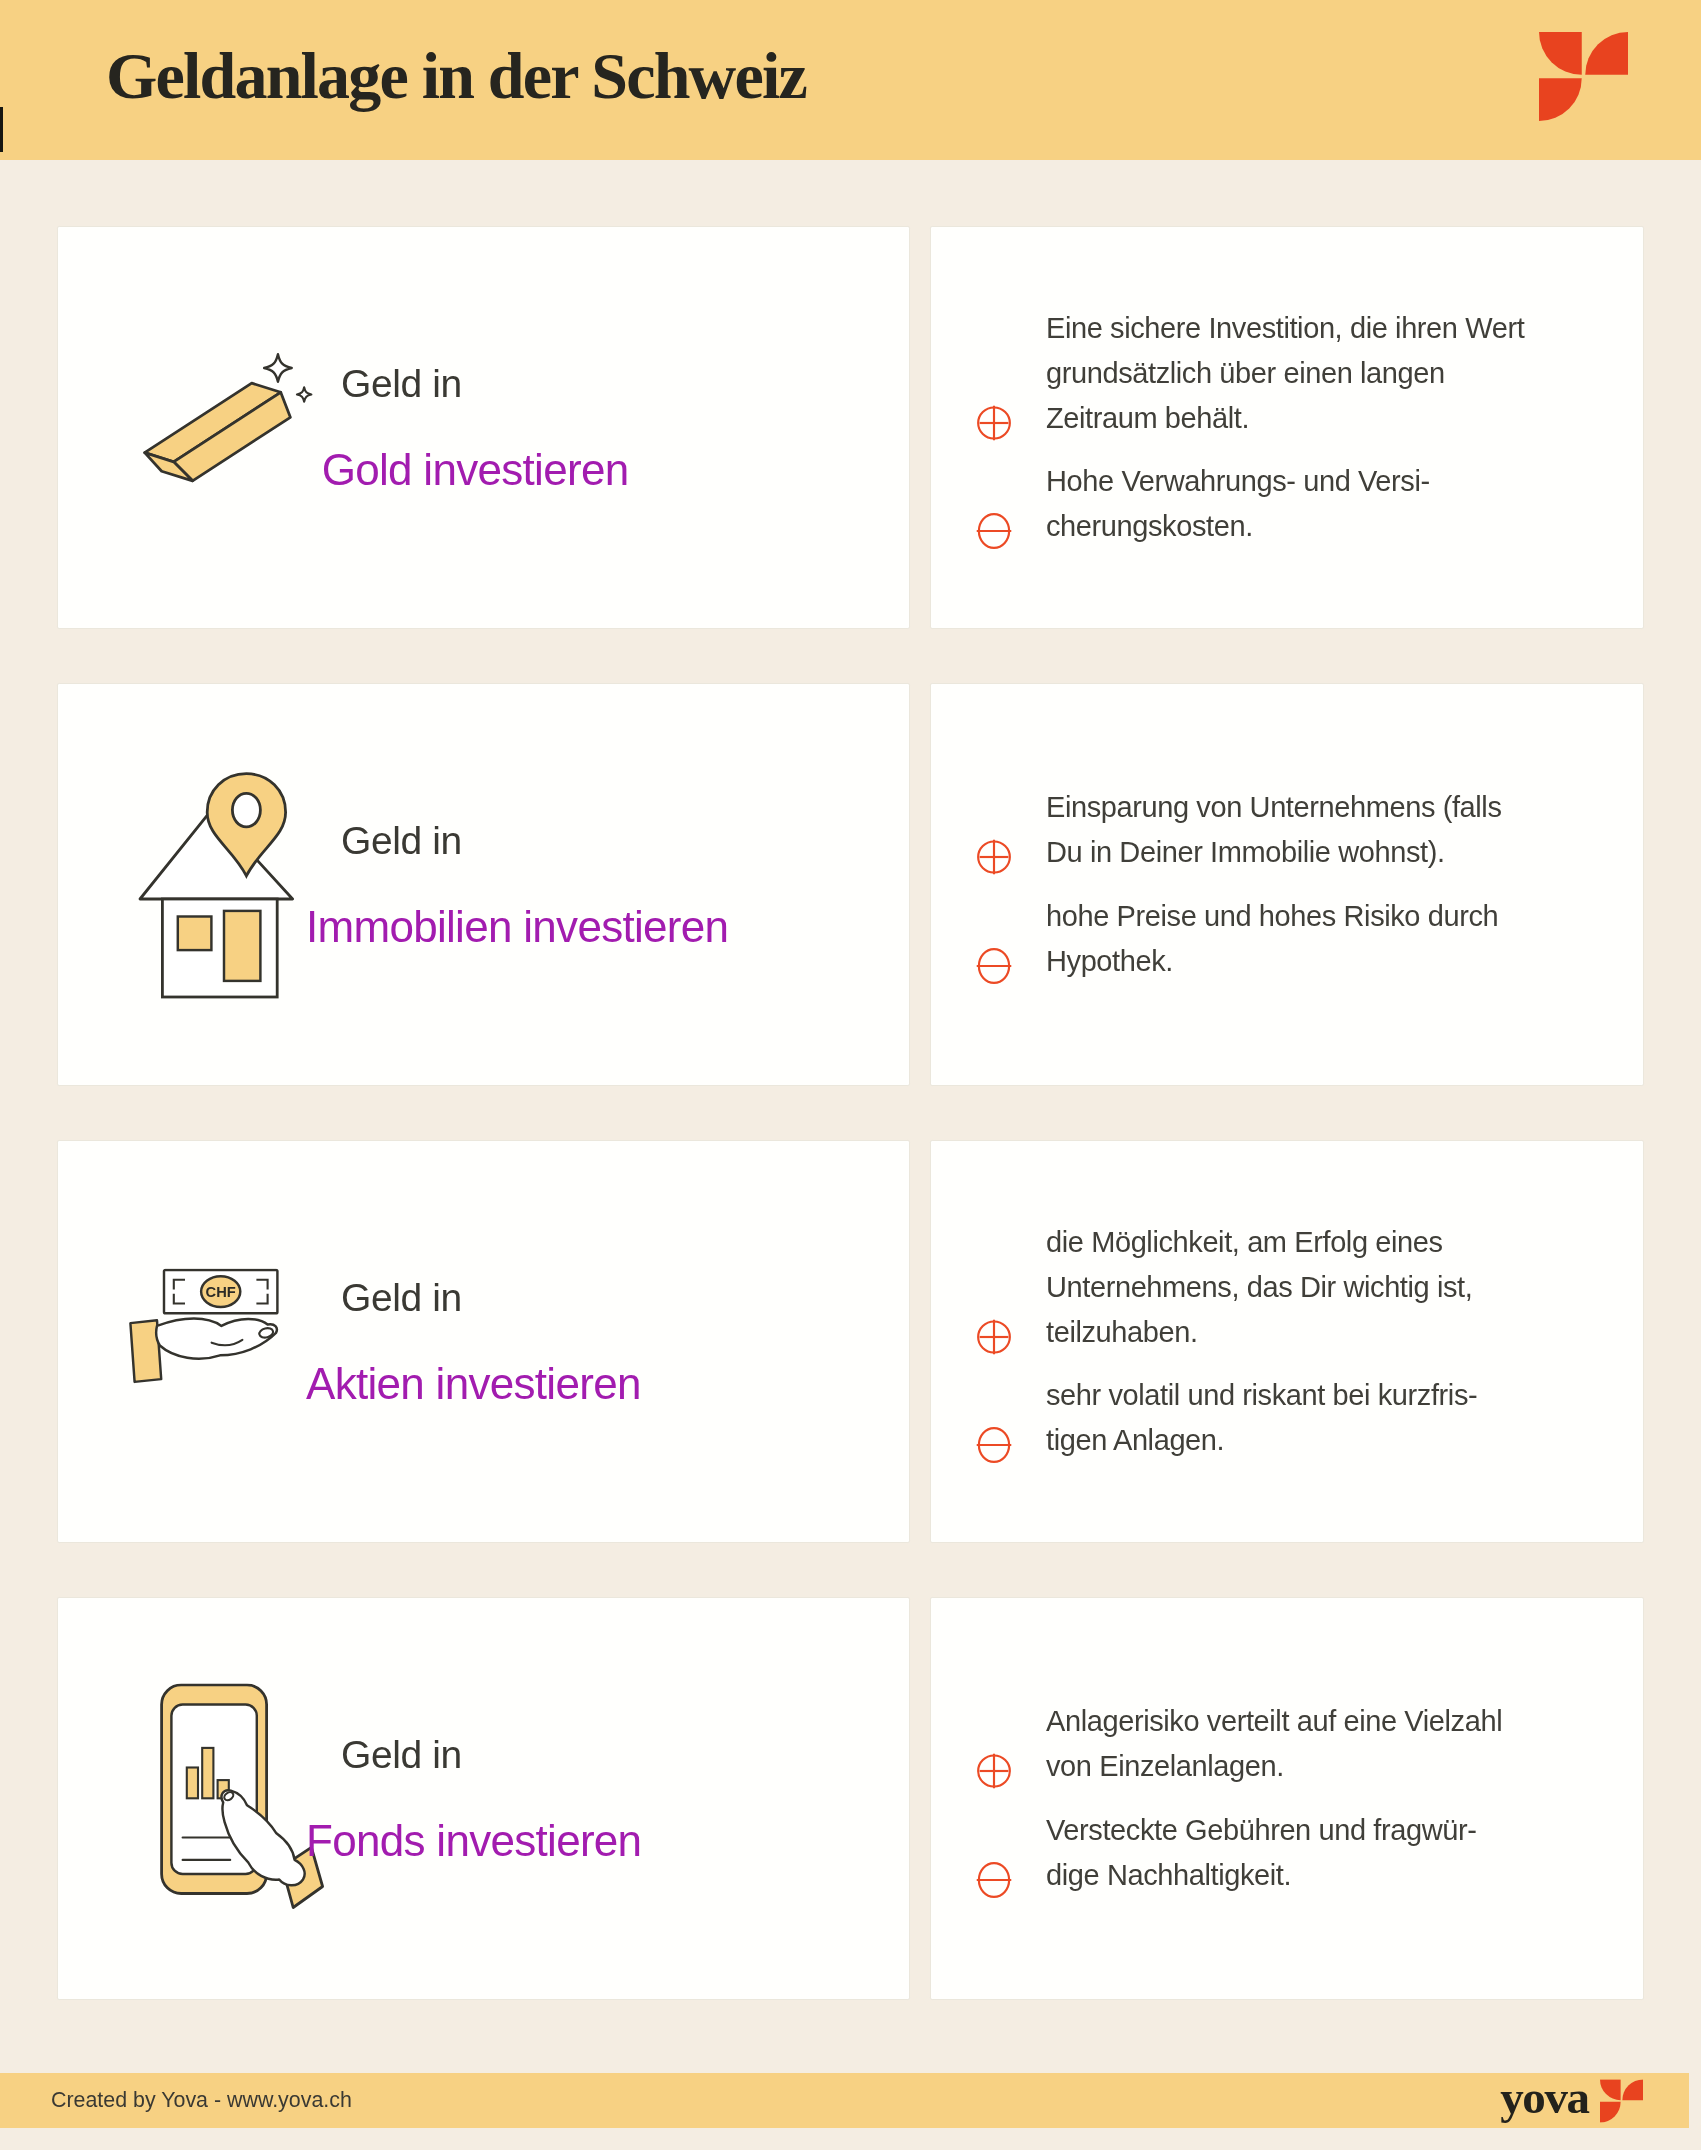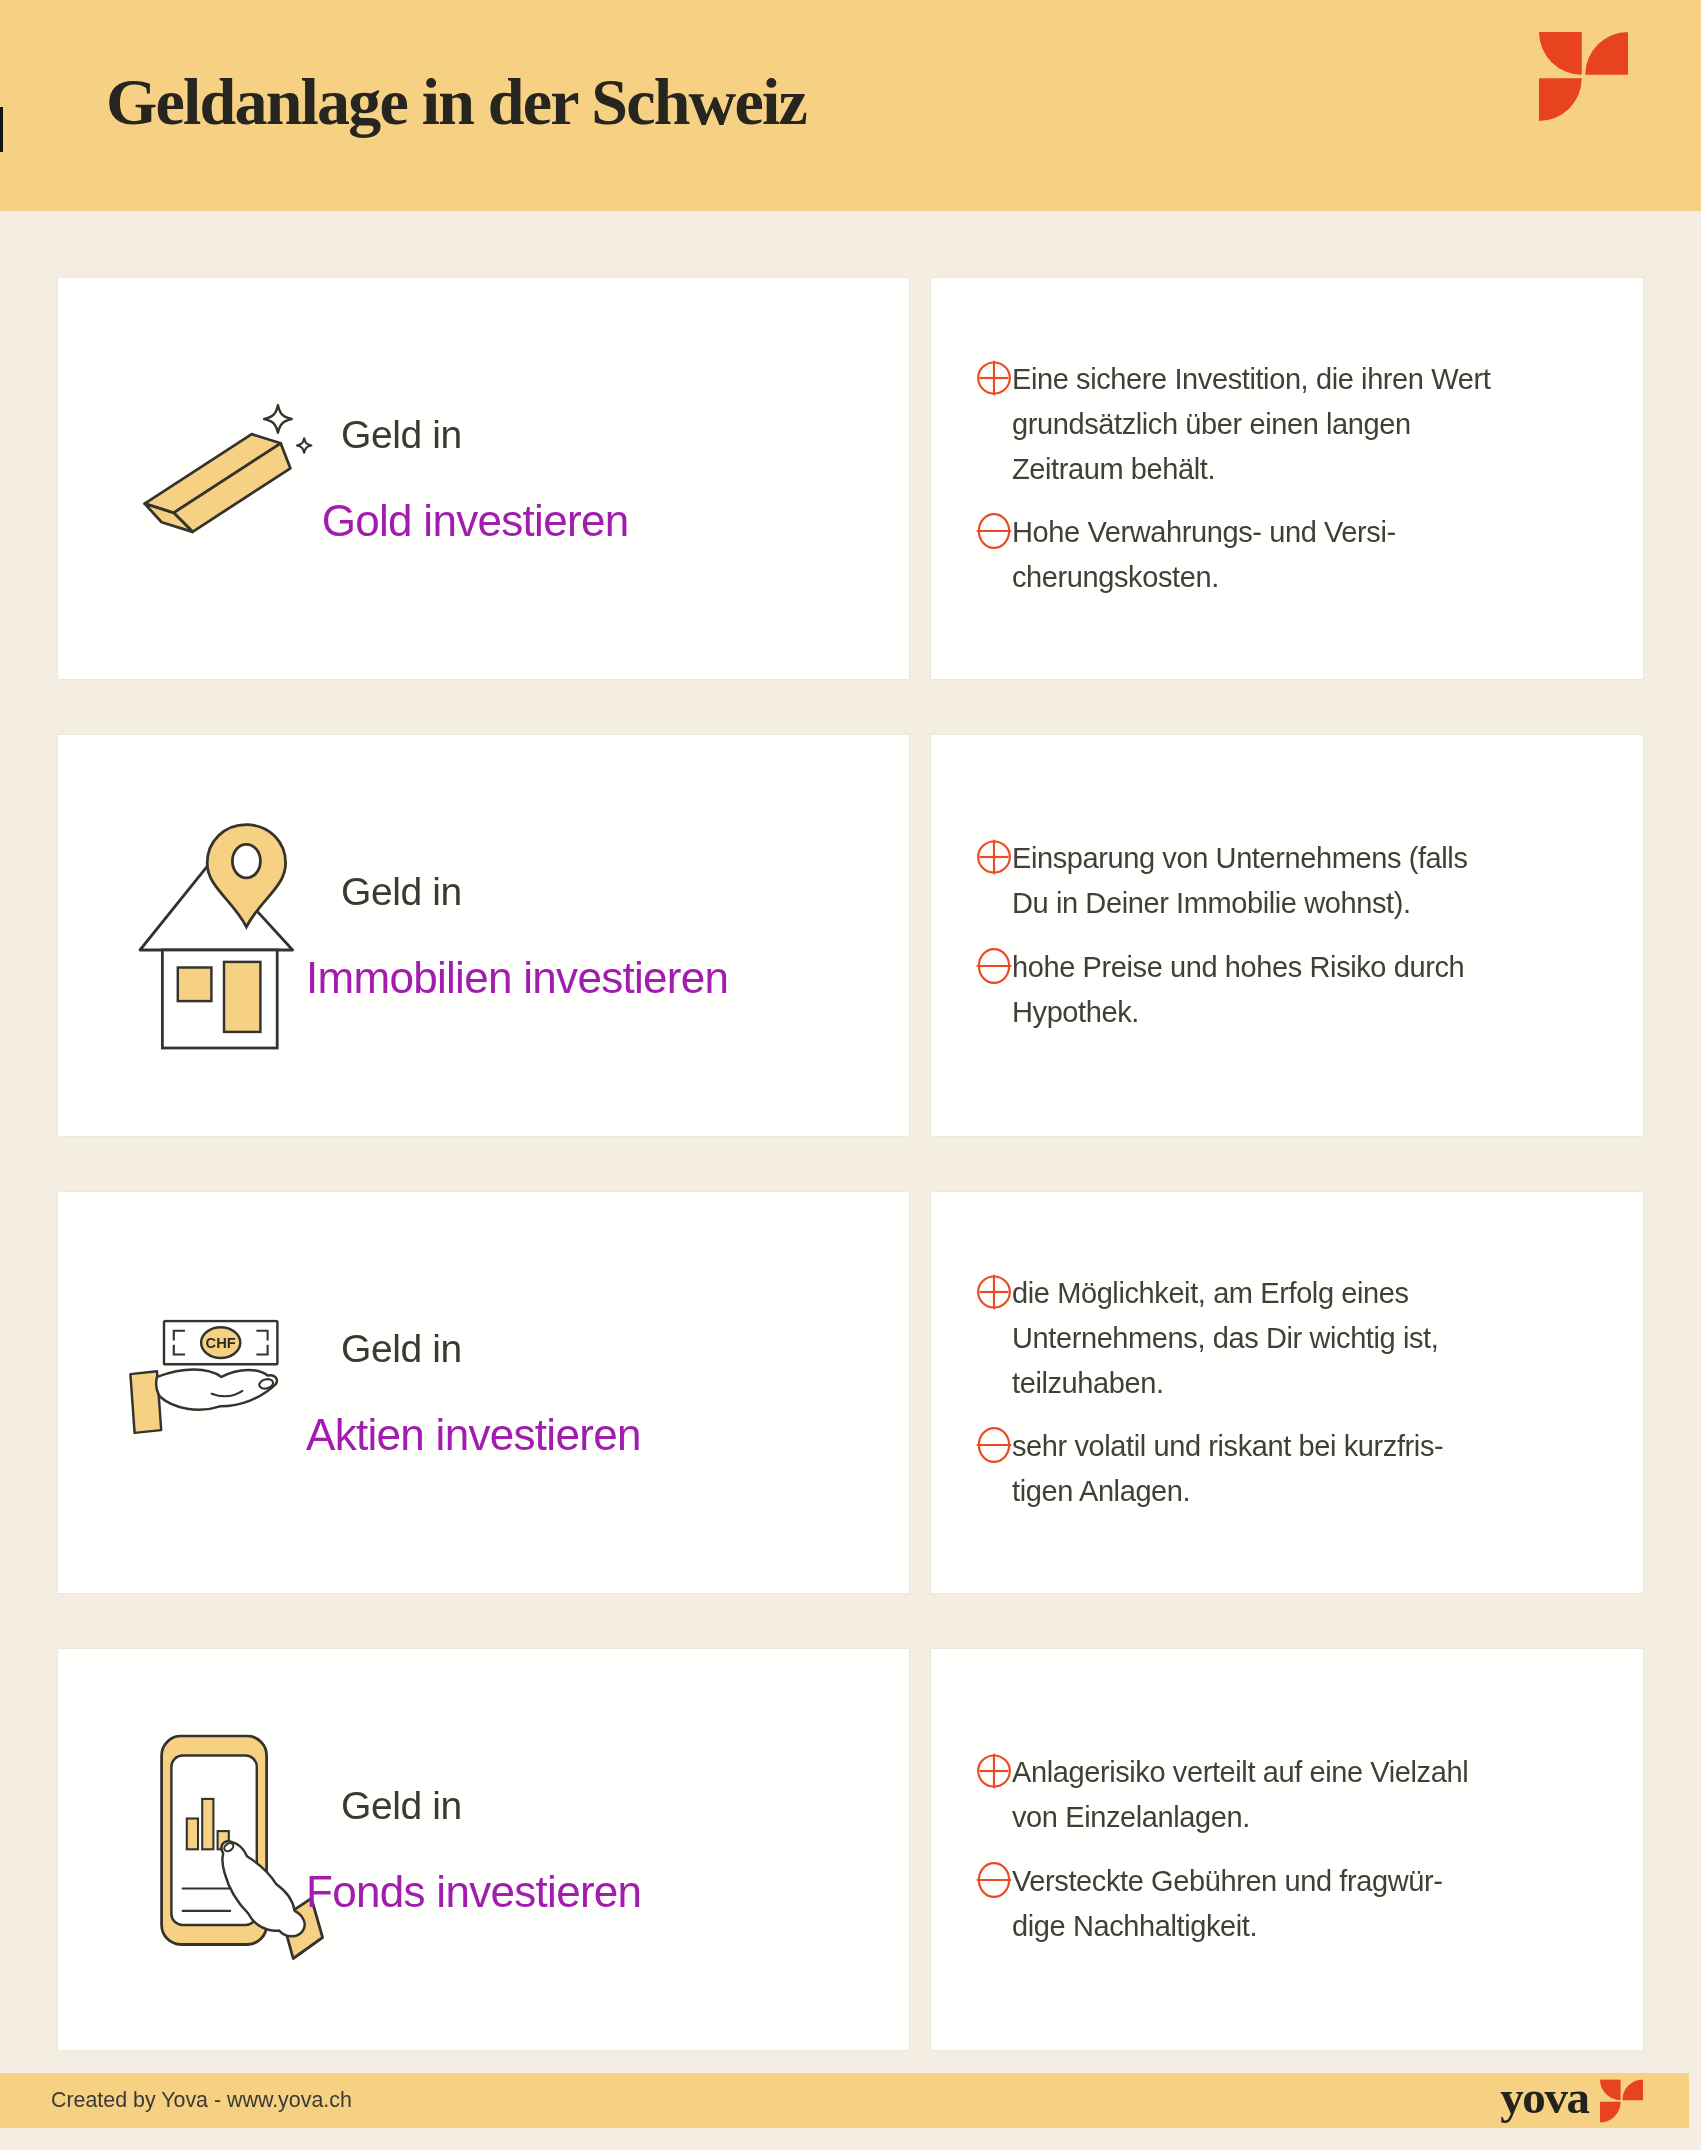--- a/index.html
+++ b/index.html
@@ -6,21 +6,21 @@
     --accent:#e8431f; --pm:#ec4a24; --yellow:#f7d183; --cream:#f4ede2;
     --card:#fffffd; --ink:#34332d; --text:#403f39; --title:#26251f;
   }
   *{margin:0;padding:0;box-sizing:border-box;}
   html,body{background:#dcd6cb;}
   .page{
     position:relative;width:1702px;height:2151px;background:var(--cream);
     font-family:"Liberation Sans","DejaVu Sans",sans-serif;overflow:hidden;
   }
   
-  .header{position:relative;height:211px;background:var(--yellow);display:flex;align-items:center;}
+  .header{position:relative;height:160px;background:var(--yellow);display:flex;align-items:center;}
   .page-title{
     font-family:"Liberation Serif","DejaVu Serif",serif;font-weight:bold;
     font-size:66px;letter-spacing:-1.8px;color:var(--title);
     padding-left:106px;transform:translateY(-4.3px);
   }
   .header-logo{position:absolute;top:31px;right:74px;width:89px;height:91px;color:var(--accent);}
   .edge-mark{position:absolute;left:0;top:107px;width:2.9px;height:45px;background:#161611;}
   
   .rows{padding:66px 57px 0;}
   .row{display:flex;gap:20px;height:403px;}
@@ -29,21 +29,21 @@
   .card.left{flex:0 0 853px;}
   .card.right{flex:0 0 714px;display:flex;flex-direction:column;justify-content:center;
               row-gap:18.6px;padding:21.4px 28.6px 21.4px 45px;}
   .icon-box{position:absolute;left:57px;top:50%;transform:translateY(-50%);}
   .txt{position:absolute;left:248px;top:50%;transform:translateY(-50%);}
   .geld-label{font-size:39px;color:#3a3933;letter-spacing:-0.4px;margin-left:35px;}
   .heading{font-size:44px;color:#a21caf;letter-spacing:-0.7px;margin-top:39px;white-space:nowrap;}
   .row-gold .heading{margin-left:15.7px;}
   .ic-gold{margin-left:7.1px;} .ic-house{margin-left:18px;}
   .ic-hand{margin-left:14.3px;} .ic-phone{margin-left:41px;}
-  .entry{display:flex;align-items:flex-start;}
+  .entry{display:flex;align-items:flex-end;column-gap:34px;}
   .pm{flex:0 0 36px;width:36px;height:36px;margin-top:2.9px;color:var(--pm);}
   .pre{white-space:pre-line;font-size:29px;line-height:45px;letter-spacing:-0.4px;color:var(--text);}
   
   .footer{position:absolute;left:0;top:2073px;width:1689px;height:55px;background:var(--yellow);
           display:flex;align-items:center;}
   .credit{font-size:21.4px;color:#3a3933;padding-left:51px;}
   .brand{position:absolute;right:46px;top:50%;transform:translateY(-50%);
          display:flex;align-items:center;column-gap:11.4px;margin-left:20px;}
   .wordmark{font-family:"Liberation Serif","DejaVu Serif",serif;font-weight:bold;
             font-size:47px;letter-spacing:-1.4px;color:#23221c;transform:translateY(-3.6px);}

